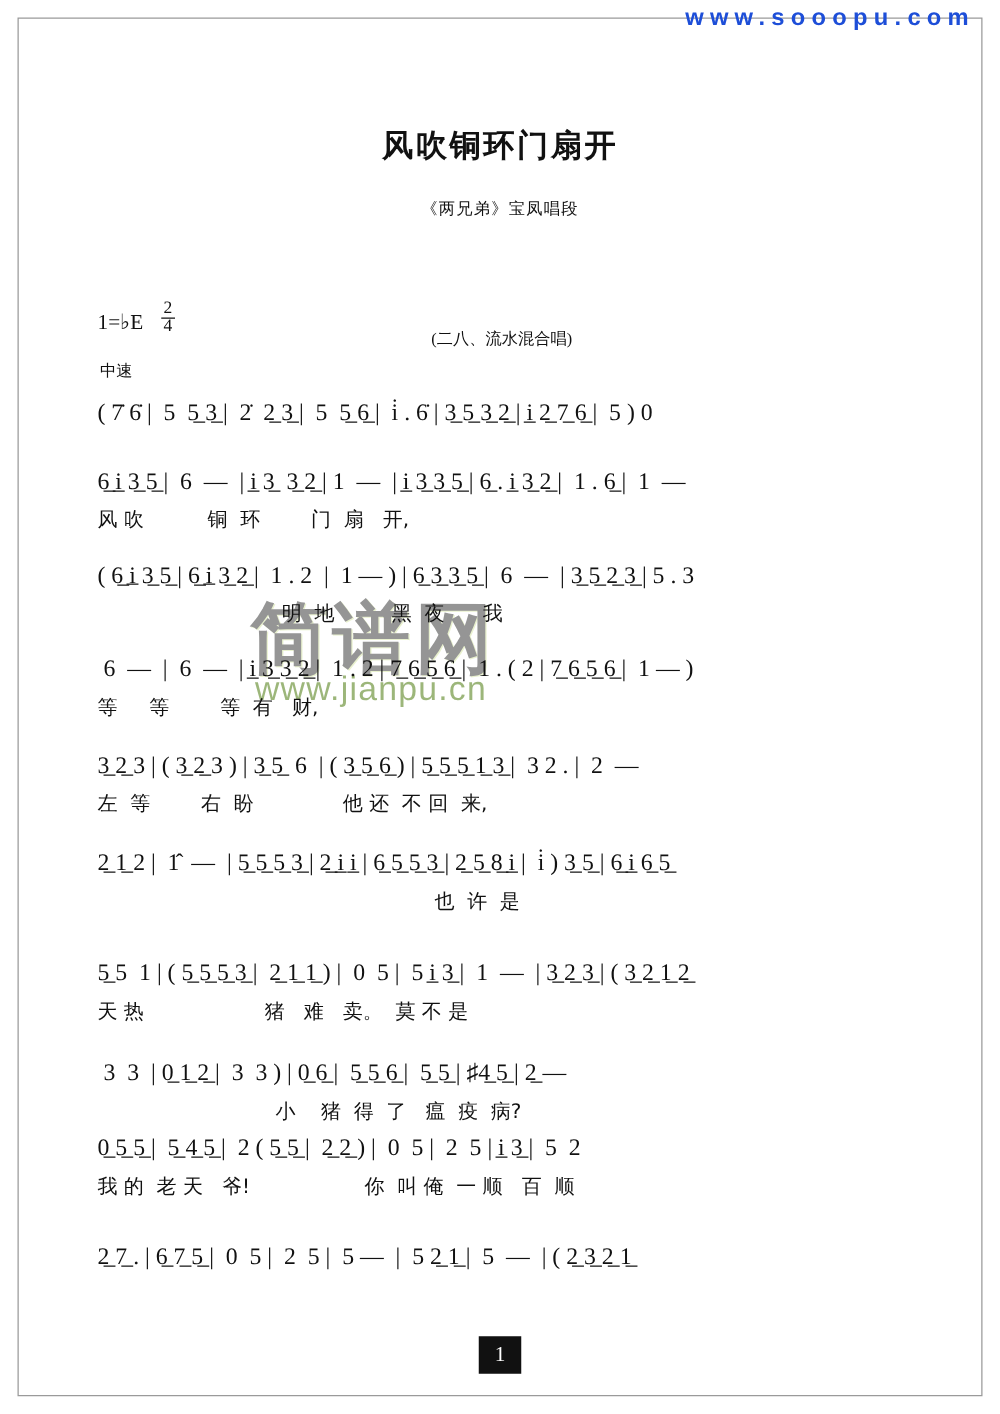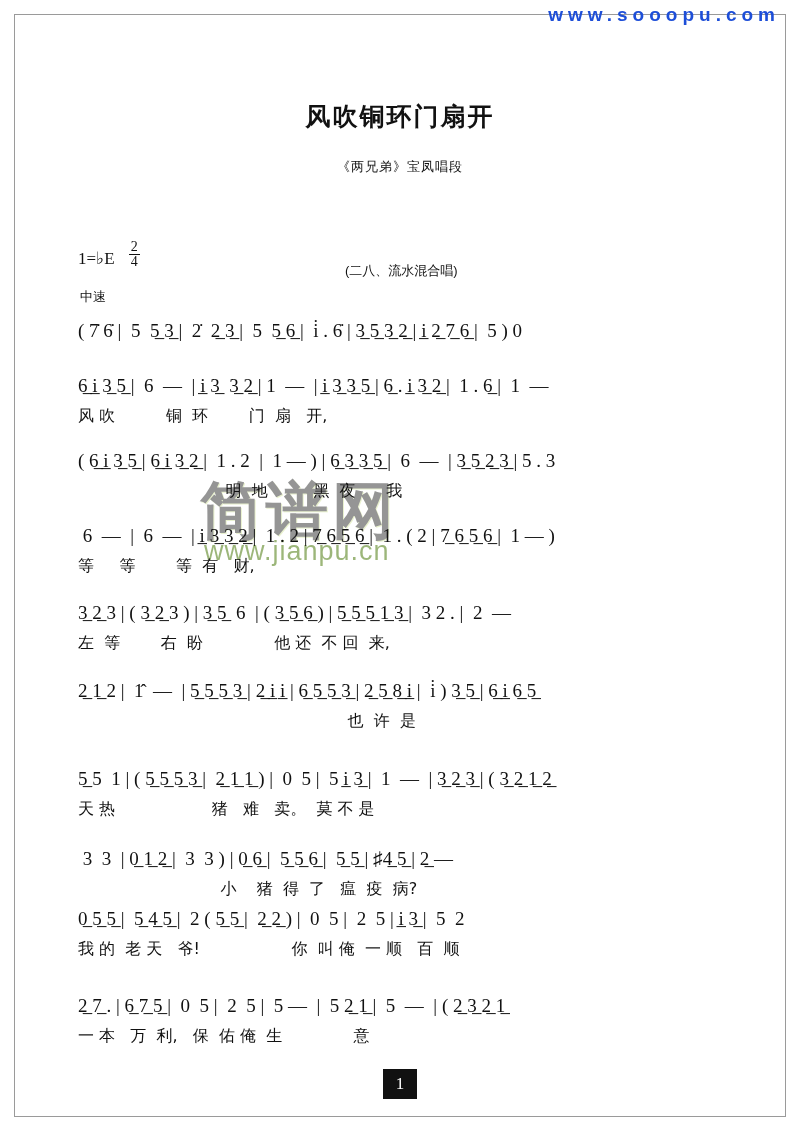--- a/index.html
+++ b/index.html
@@ -83,21 +83,21 @@
     left: 80px;
     top: 288px;
     font-family: "DejaVu Sans", sans-serif;
     font-size: 13px;
   }
 
   .styleline {
     position: absolute;
     left: 345px;
     top: 262px;
-    font-family: Liberation Sans, sans-serif;
+    font-family: Liberation Serif, serif;
     font-size: 13px;
   }
 
   
   .watermark {
     position: absolute;
     left: 200px;
     top: 480px;
     width: 420px;
     height: 140px;
@@ -225,16 +225,15 @@
   <div class="lyrics">                            小    猪  得  了   瘟  疫  病?</div>
 </div>
 
 <div class="system" style="top:908px">
   <div class="notes">0̲ 5̲ 5̲ |  5̲ 4̲ 5̲ |  2 ( 5̲ 5̲ |  2̲ 2̲ ) |  0  5 |  2  5 | i̲ 3̲ |  5  2</div>
   <div class="lyrics">我 的  老 天   爷!                  你  叫 俺  一 顺   百  顺</div>
 </div>
 
 <div class="system" style="top:995px">
   <div class="notes">2̲ 7̲ . | 6̲ 7̲ 5̲ |  0  5 |  2  5 |  5 —  |  5 2̲ 1̲ |  5  —  | ( 2̲ 3̲ 2̲ 1̲</div>
-  <div class="lyrics">一 本   万  利,   保  佑 俺  生              意</div>
 </div>
 
 <div class="page-number">1</div>
 
 </body></html>

